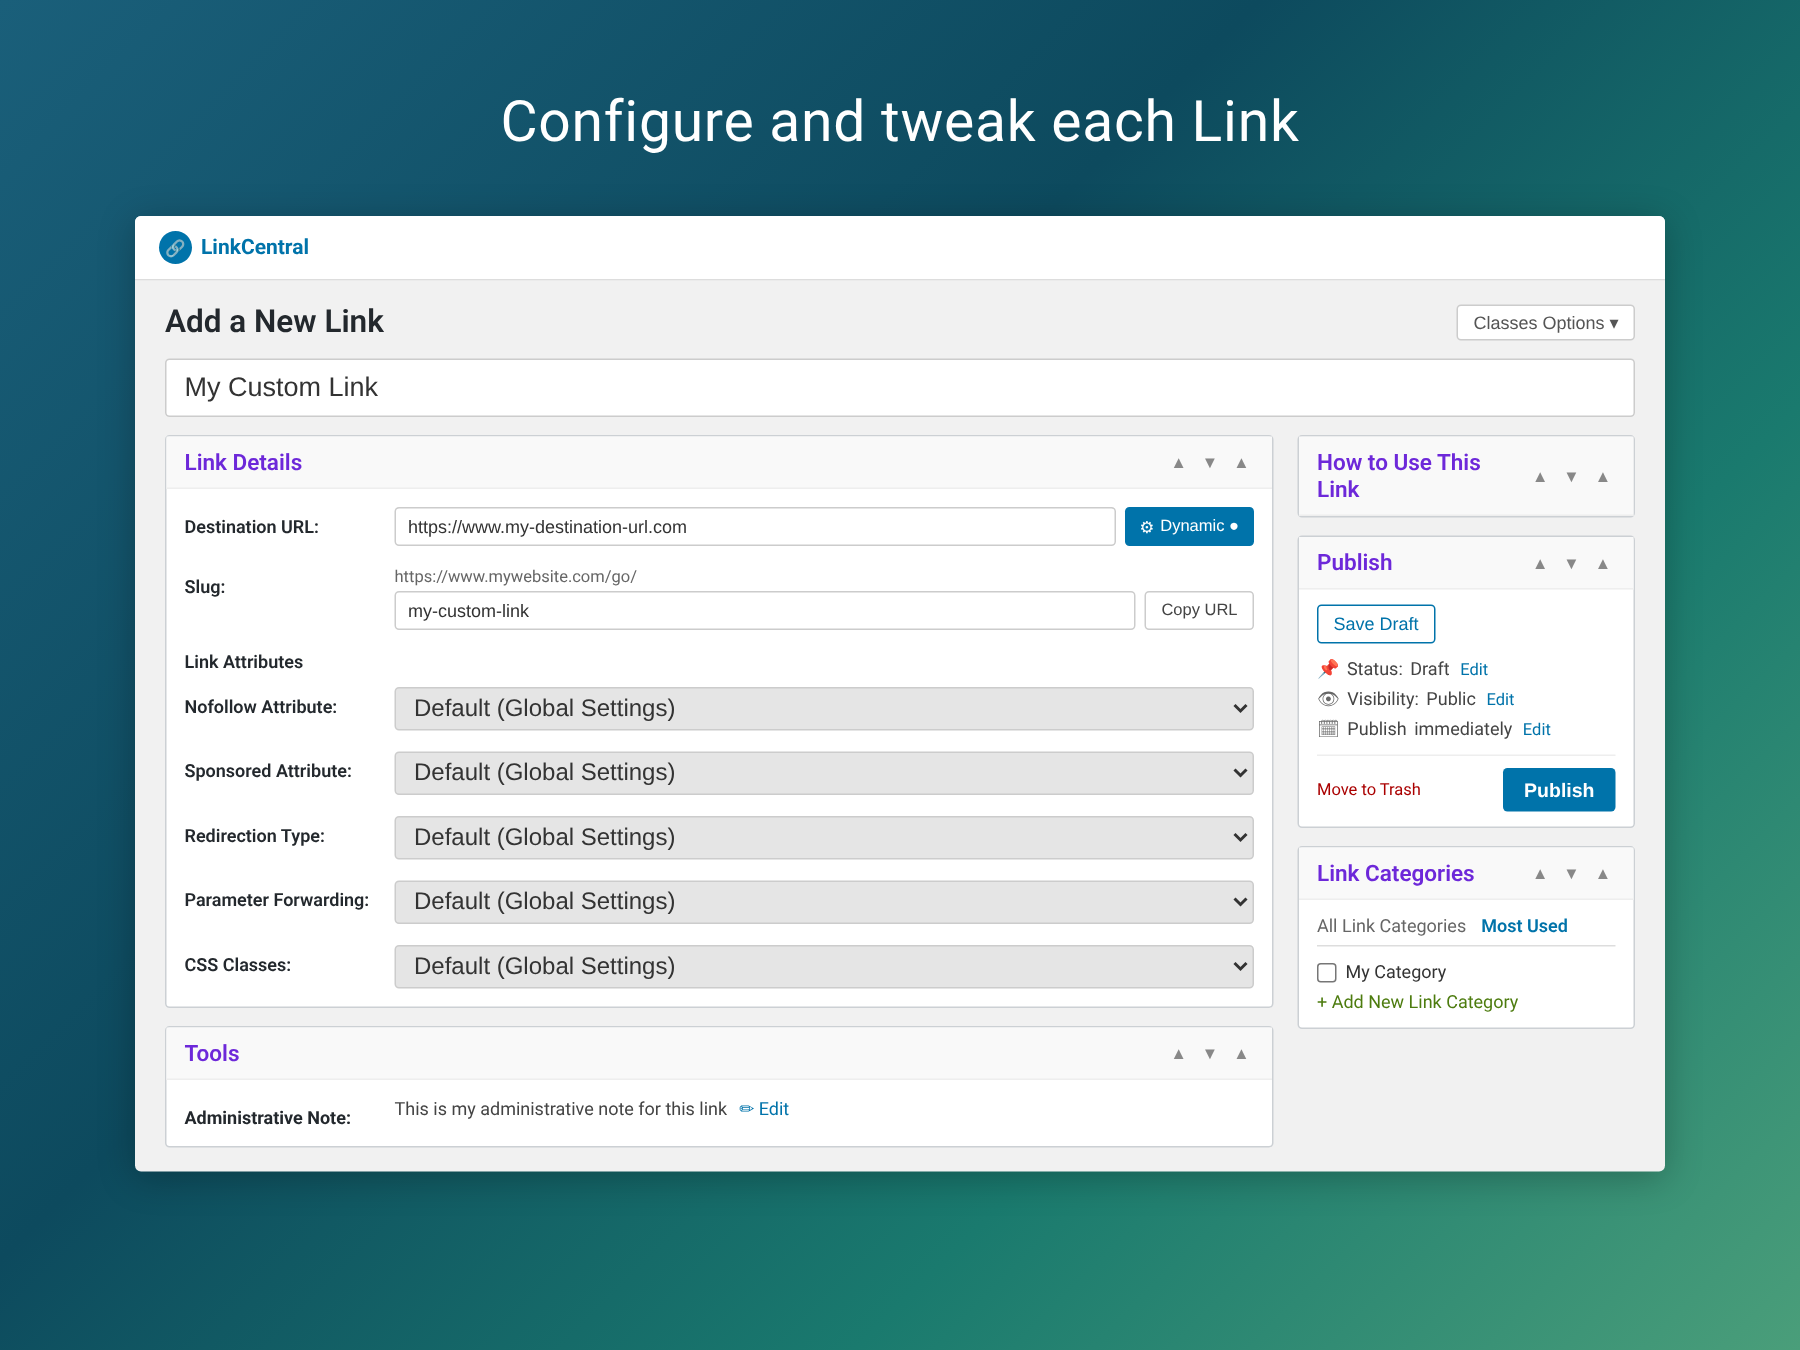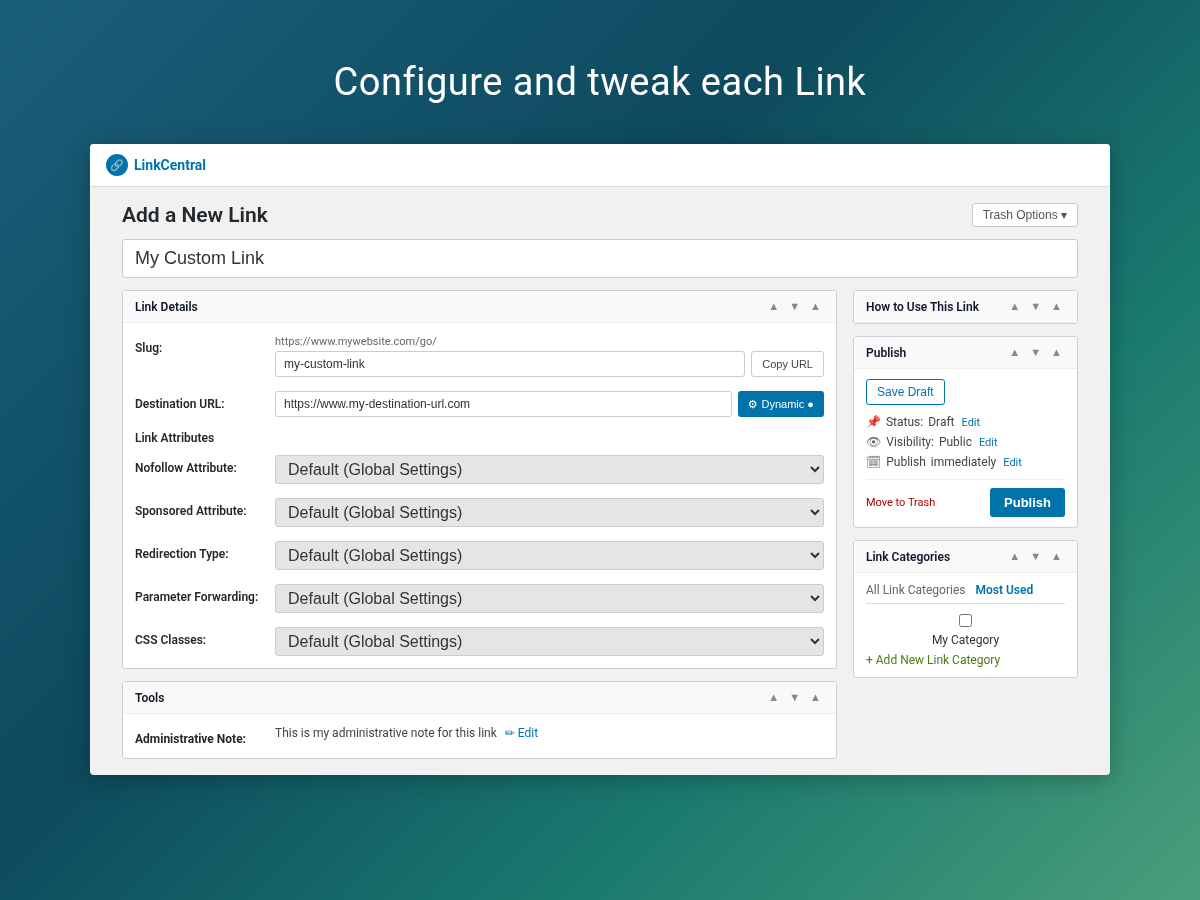--- a/index.html
+++ b/index.html
@@ -53,21 +53,21 @@
       background: #0073aa;
       border-radius: 50%;
       display: flex;
       align-items: center;
       justify-content: center;
       color: white;
       font-size: 11px;
       font-weight: 900;
     }
     .wp-content-area {
-      padding: 16px 32px;
+      padding: 16px 20px;
       display: flex;
       flex-direction: column;
       gap: 12px;
     }
     .wp-content-header {
       display: flex;
       justify-content: space-between;
       align-items: center;
     }
     .page-title-text {
@@ -122,22 +122,22 @@
     .metabox-header {
       padding: 8px 12px;
       border-bottom: 1px solid #eee;
       display: flex;
       justify-content: space-between;
       align-items: center;
       background: #f9f9f9;
     }
     .metabox-title {
       font-weight: 600;
-      font-size: 12px;
-      color: #0f172a;
+      font-size: 15px;
+      color: #6d28d9;
     }
     .metabox-controls {
       display: flex;
       gap: 4px;
       color: #888;
       font-size: 11px;
     }
     .metabox-ctrl {
       cursor: pointer;
       padding: 1px 3px;
@@ -320,21 +320,20 @@
     }
     .cat-tab.active {
       color: #0073aa;
       font-weight: 600;
     }
     .cat-item {
       display: flex;
       align-items: center;
       gap: 6px;
       margin-bottom: 6px;
-      flex-direction: column;
     }
     .cat-checkbox {
       width: 13px;
       height: 13px;
       cursor: pointer;
     }
     .cat-label {
       font-size: 12px;
       color: #333;
     }
@@ -381,62 +380,62 @@
     <div class="wp-logo">
       <div class="wp-logo-icon">🔗</div>
       <span>LinkCentral</span>
     </div>
   </div>
 
   <div class="wp-content-area">
     <div class="wp-content-header">
       <h2 class="page-title-text">Add a New Link</h2>
       <button class="screen-options-btn">
-        <span>Trash Options ▾</span>
+        <span>Classes Options ▾</span>
       </button>
     </div>
 
     <input class="title-input" type="text" value="My Custom Link" style="">
 
     <div class="main-two-col">
 
       <div class="left-col">
 
         <div class="metabox">
           <div class="metabox-header">
             <span class="metabox-title">Link Details</span>
             <div class="metabox-controls">
               <span class="metabox-ctrl">▲</span>
               <span class="metabox-ctrl">▼</span>
               <span class="metabox-ctrl">▲</span>
             </div>
           </div>
           <div class="metabox-body">
+
+            <div class="form-row">
+              <div class="form-label">Destination URL:</div>
+              <div class="form-field">
+                <div class="dest-input-row">
+                  <input class="dest-input text-input" type="text" value="https://www.my-destination-url.com" style="">
+                  <button class="dynamic-btn">
+                    <span>⚙</span>
+                    <span>Dynamic ●</span>
+                  </button>
+                </div>
+              </div>
+            </div>
 
             <div class="form-row">
               <div class="form-label">Slug:</div>
               <div class="form-field">
                 <span class="slug-prefix">https://www.mywebsite.com/go/</span>
                 <div class="slug-input-row">
                   <input class="text-input" type="text" value="my-custom-link" style="">
                   <button class="copy-url-btn">
                     <span>Copy URL</span>
-                  </button>
-                </div>
-              </div>
-            </div>
-
-            <div class="form-row">
-              <div class="form-label">Destination URL:</div>
-              <div class="form-field">
-                <div class="dest-input-row">
-                  <input class="dest-input text-input" type="text" value="https://www.my-destination-url.com" style="">
-                  <button class="dynamic-btn">
-                    <span>⚙</span>
-                    <span>Dynamic ●</span>
                   </button>
                 </div>
               </div>
             </div>
 
             <div class="link-attrs-heading">Link Attributes</div>
 
             <div class="form-row">
               <div class="form-label">Nofollow Attribute:</div>
               <div class="form-field">

